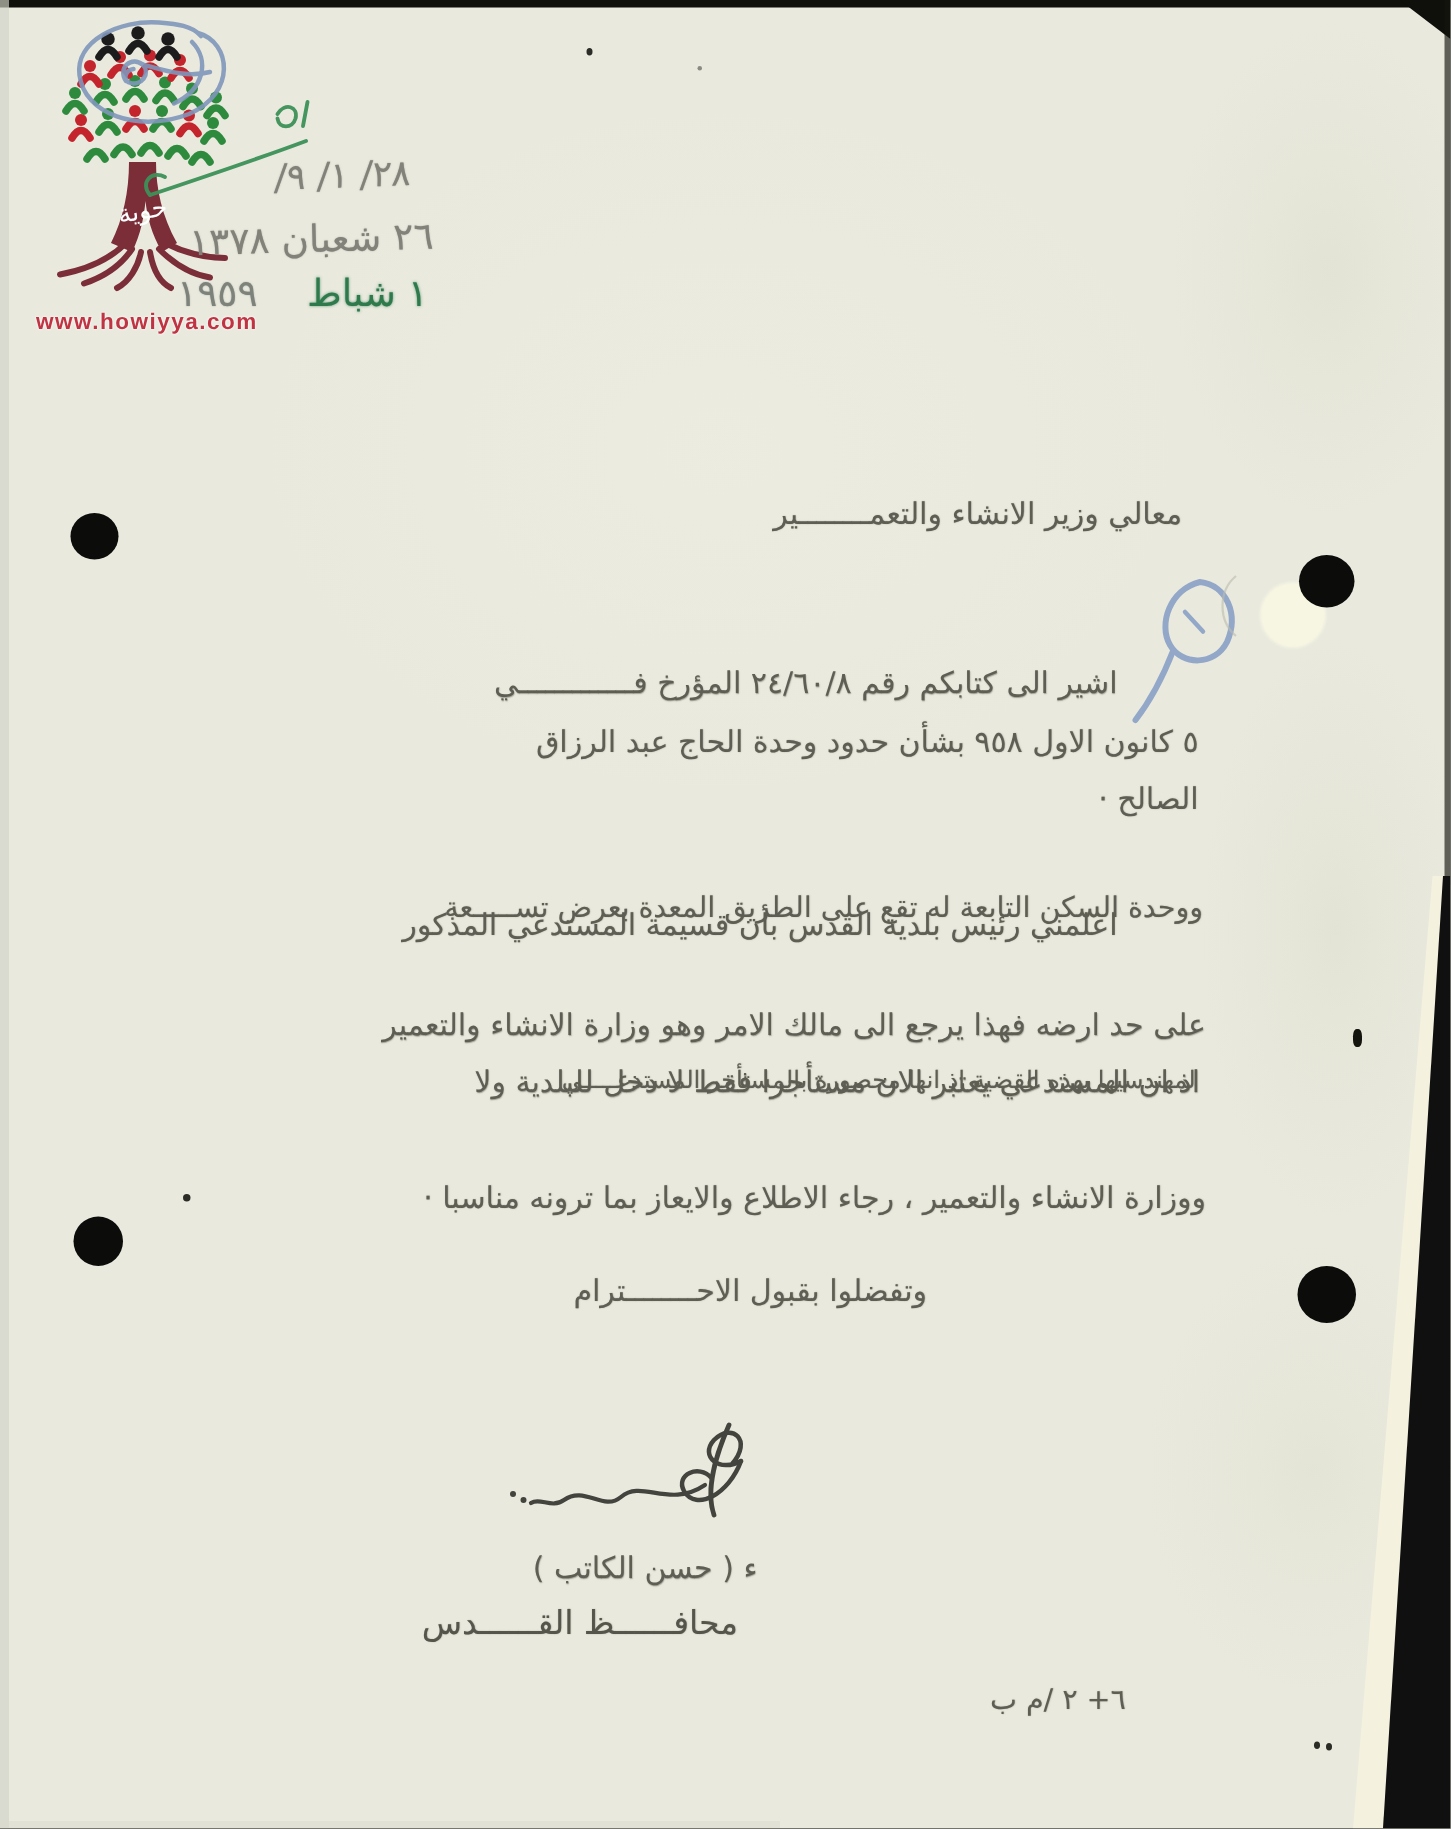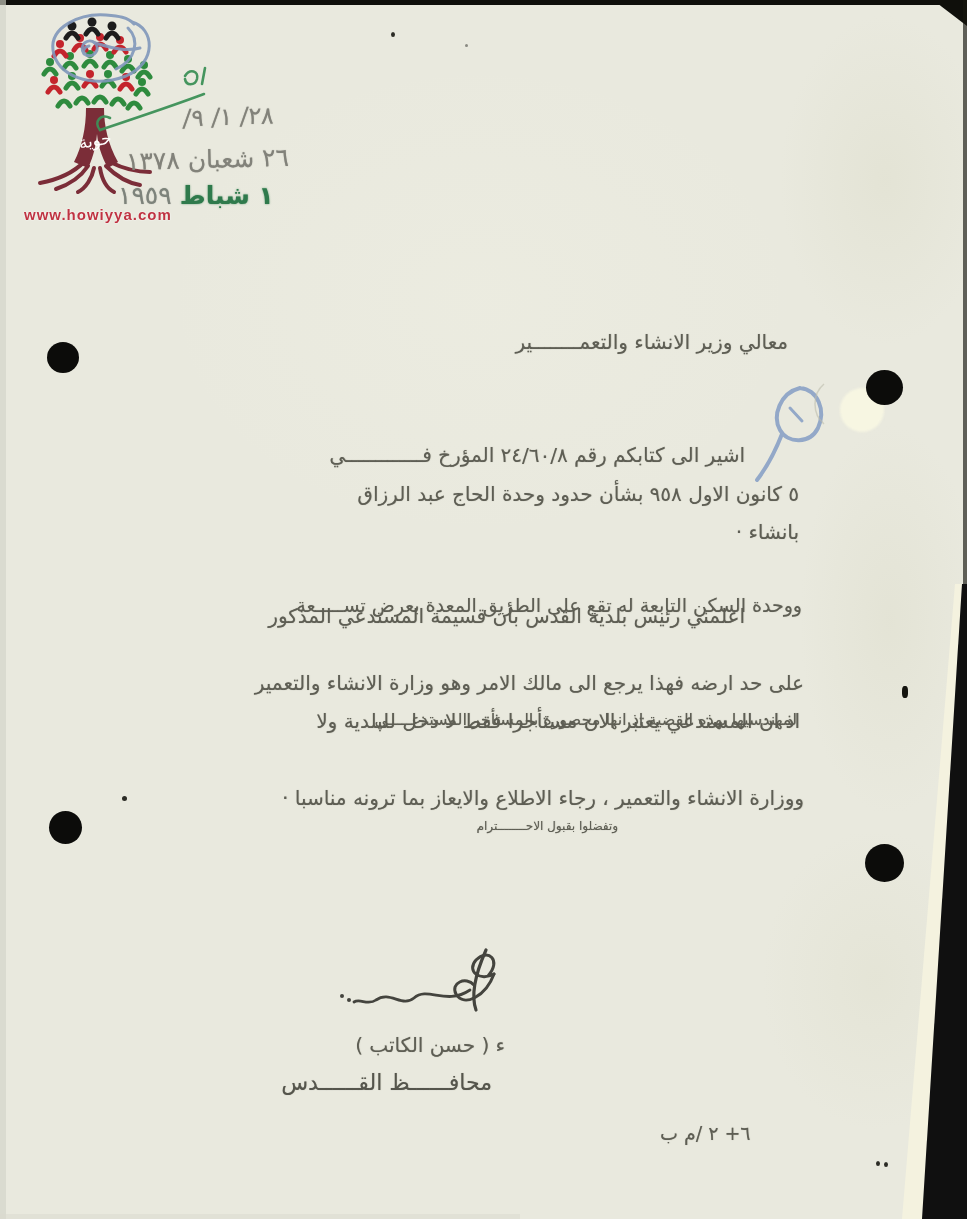--- a/index.html
+++ b/index.html
@@ -127,46 +127,46 @@
       <path d="M97,14 C102,6 111,9 109,17 C107,24 98,24 97,17"></path>
       <path d="M117,6 L114,22"></path>
       <path d="M116,32 C84,44 42,58 12,68"></path>
       <path d="M12,68 C5,60 13,51 22,56"></path>
     </g>
   </svg>
 
   <div class="abs pencil ltrvis" style="left:183px;top:103px;font-size:24px;transform:rotate(-2deg) skewX(-5deg);">/٩ /١ /٢٨</div>
   <div class="abs pencil rtl" style="left:126px;top:145px;font-size:25px;transform:rotate(-1.5deg);">٢٦ شعبان ١٣٧٨</div>
   <div class="abs rtl" style="left:118px;top:181px;font-size:25px;white-space:nowrap;">
-    <span style="color:#2f7a4c;font-weight:bold;text-shadow:0 0 2px rgba(47,122,76,.7);">١ شباط</span>
+    <span style="color:#2f7a4c;font-weight:normal;text-shadow:0 0 2px rgba(47,122,76,.7);margin-left:25px;">١ شباط</span>
     <span style="color:#7d837b;text-shadow:0 0 1px rgba(125,131,123,.7);">١٩٥٩</span>
   </div>
 
   <div class="abs typed" style="right:179px;top:330px;font-size:20px;">معالي وزير الانشاء والتعمــــــــير</div>
 
   <svg class="abs" style="left:750px;top:380px;" width="88" height="112" viewBox="0 0 88 112">
     <g fill="none" stroke="#8aa2c6" stroke-linecap="round" opacity="0.9">
       <path d="M50,8 C68,10 76,30 68,48 C60,64 38,64 30,50 C22,36 30,13 50,8" stroke-width="4"></path>
       <path d="M40,28 L52,41" stroke-width="3"></path>
       <path d="M32,54 C25,72 17,87 7,100" stroke-width="4"></path>
     </g>
   </svg>
 
   <div class="abs typed" style="right:222px;top:443px;font-size:20px;">اشير الى كتابكم رقم ٢٤/٦٠/٨ المؤرخ فـــــــــــــي</div>
   <div class="abs typed" style="right:168px;top:482px;font-size:20px;">٥ كانون الاول ٩٥٨ بشأن حدود وحدة الحاج عبد الرزاق</div>
-  <div class="abs typed" style="right:168px;top:520px;font-size:20px;">بانشاء ·</div>
+  <div class="abs typed" style="right:168px;top:520px;font-size:20px;">الصالح ·</div>
 
   <div class="abs typed" style="right:222px;top:556px;font-size:20px;margin-top:48px;">اعلمني رئيس بلدية القدس بأن قسيمة المستدعي المذكور</div>
   <div class="abs typed" style="right:165px;top:594px;font-size:19px;">ووحدة السكن التابعة له تقع على الطريق المعدة بعرض تســـــعة</div>
   <div class="abs typed" style="right:167px;top:709px;font-size:20px;">اذ ان المستدعي يعتبر الان مستأجرا فقط لا دخل للبلدية ولا</div>
   <div class="abs typed" style="right:163px;top:671px;font-size:20px;">على حد ارضه فهذا يرجع الى مالك الامر وهو وزارة الانشاء والتعمير</div>
   <div class="abs typed" style="right:170px;top:710px;font-size:16px;">لمهندسيها بهذه القضية اذ انها محصورة بالمستأجر المستدعـــــي</div>
   <div class="abs typed" style="right:163px;top:786px;font-size:20px;">ووزارة الانشاء والتعمير ، رجاء الاطلاع والايعاز بما ترونه مناسبا ·</div>
 
-  <div class="abs typed" style="right:349px;top:819px;font-size:12px;">وتفضلوا بقبول الاحــــــــترام</div>
+  <div class="abs typed" style="right:349px;top:848px;font-size:20px;">وتفضلوا بقبول الاحــــــــترام</div>
 
   <svg class="abs" style="left:318px;top:938px;" width="200" height="90" viewBox="0 0 200 90">
     <g fill="none" stroke="#44443e" stroke-linecap="round">
       <path d="M168,12 C160,30 152,55 158,72" stroke-width="3.2"></path>
       <path d="M170,38 C184,22 170,10 158,22 C148,33 162,44 176,36" stroke-width="3"></path>
       <path d="M176,36 C168,58 146,70 138,56 C132,45 148,38 156,47" stroke-width="3"></path>
       <path d="M152,52 C128,68 110,48 96,60 C84,70 72,52 58,62 C50,68 42,60 36,64" stroke-width="2.8"></path>
       <circle cx="24" cy="58" r="2" fill="#44443e" stroke="none"></circle>
       <circle cx="31" cy="62" r="2" fill="#44443e" stroke="none"></circle>
     </g>

